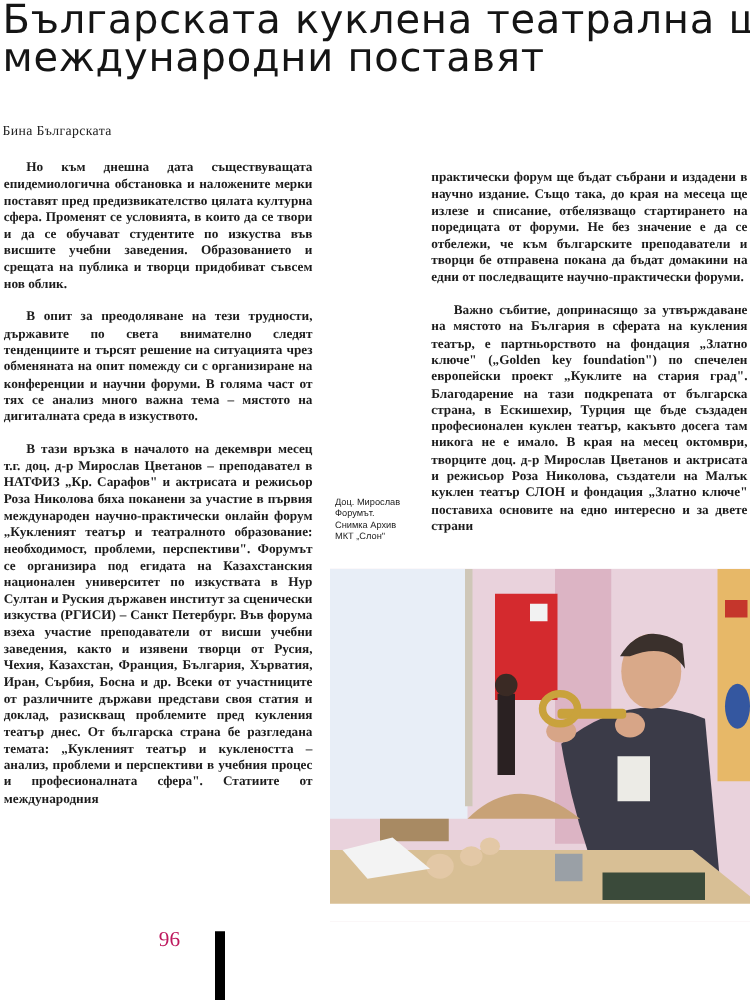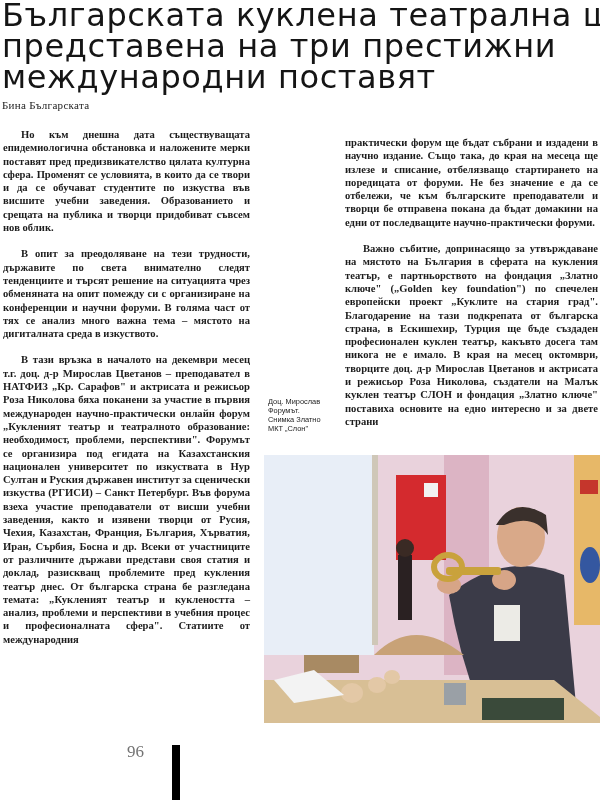--- a/index.html
+++ b/index.html
@@ -73,57 +73,56 @@
       height: 282px;
       overflow: hidden;
       background: #f0e4ea;
     }
     .page-number {
       position: absolute;
       left: 127px;
       top: 742px;
       font-family: "Liberation Serif", serif;
       font-size: 17px;
-      color: #737373;
+      color: #be185d;
     }
     .page-bar {
       position: absolute;
       left: 172px;
       top: 745px;
       width: 8px;
       height: 55px;
       background: #000;
     }
   </style>
 </head>
 <body>
 
 <h1 class="title">
   <span>Българската куклена театрална школа</span>
-  <span>представена на три престижни</span>
   <span>международни поставят</span>
 </h1>
 
 <div class="author">Бина Българската</div>
 
 <div class="col col-left">
   <p>Но към днешна дата съществуващата епидемиологична обстановка и наложените мерки поставят пред предизвикателство цялата културна сфера. Променят се условията, в които да се твори и да се обучават студентите по изкуства във висшите учебни заведения. Образованието и срещата на публика и творци придобиват съвсем нов облик.</p>
   <p>В опит за преодоляване на тези трудности, държавите по света внимателно следят тенденциите и търсят решение на ситуацията чрез обменяната на опит помежду си с организиране на конференции и научни форуми.  В голяма част от тях се анализ много важна тема – мястото на дигиталната среда в изкуството.</p>
   <p>В тази връзка в началото на декември месец т.г. доц. д-р Мирослав Цветанов – преподавател в НАТФИЗ „Кр. Сарафов" и актрисата и режисьор Роза Николова бяха поканени за участие в първия международен научно-практически онлайн форум „Кукленият театър и театралното образование: необходимост, проблеми, перспективи". Форумът се организира под егидата на Казахстанския национален университет по изкуствата в Нур Султан и Руския държавен институт за сценически изкуства (РГИСИ) – Санкт Петербург. Във форума взеха участие преподаватели от висши учебни заведения, както и изявени творци от Русия, Чехия, Казахстан, Франция, България, Хърватия, Иран, Сърбия, Босна и др. Всеки от участниците от различните държави представи своя статия и доклад, разискващ проблемите пред кукления театър днес. От българска страна бе разгледана темата:  „Кукленият театър и куклеността – анализ, проблеми и перспективи в учебния процес и професионалната сфера". Статиите от международния</p>
 </div>
 
 <div class="col col-right">
   <p class="cont">практически форум  ще бъдат събрани и издадени в научно издание. Също така, до края на месеца ще излезе и списание, отбелязващо стартирането на поредицата от форуми. Не без значение е да се отбележи, че към българските преподаватели и творци бе отправена покана да бъдат домакини на едни от последващите научно-практически форуми.</p>
   <p>Важно събитие, допринасящо за утвърждаване на мястото на България в сферата на кукления театър, е партньорството на фондация „Златно ключе" („Golden key foundation") по спечелен европейски проект „Куклите на стария град". Благодарение на тази подкрепата от българска страна, в Ескишехир, Турция ще бъде създаден професионален куклен театър, какъвто досега там никога не е имало. В края на месец октомври, творците доц. д-р Мирослав Цветанов и актрисата и режисьор Роза Николова, създатели на Малък куклен театър СЛОН и фондация „Златно ключе"  поставиха основите  на едно интересно и за двете страни</p>
 </div>
 
 <div class="caption">
   <span>Доц. Мирослав</span>
   <span>Форумът.</span>
-  <span>Снимка Златно</span>
+  <span>Снимка Архив</span>
   <span>МКТ „Слон"</span>
 </div>
 
 <div class="photo">
   <svg width="336" height="282" viewBox="0 0 336 282" xmlns="http://www.w3.org/2000/svg">
 
     <rect x="0" y="0" width="336" height="282" fill="#e9d2dc"></rect>
     <rect x="180" y="0" width="45" height="220" fill="#dcb4c4"></rect>
 
     <rect x="0" y="0" width="110" height="200" fill="#e8eef7"></rect>

